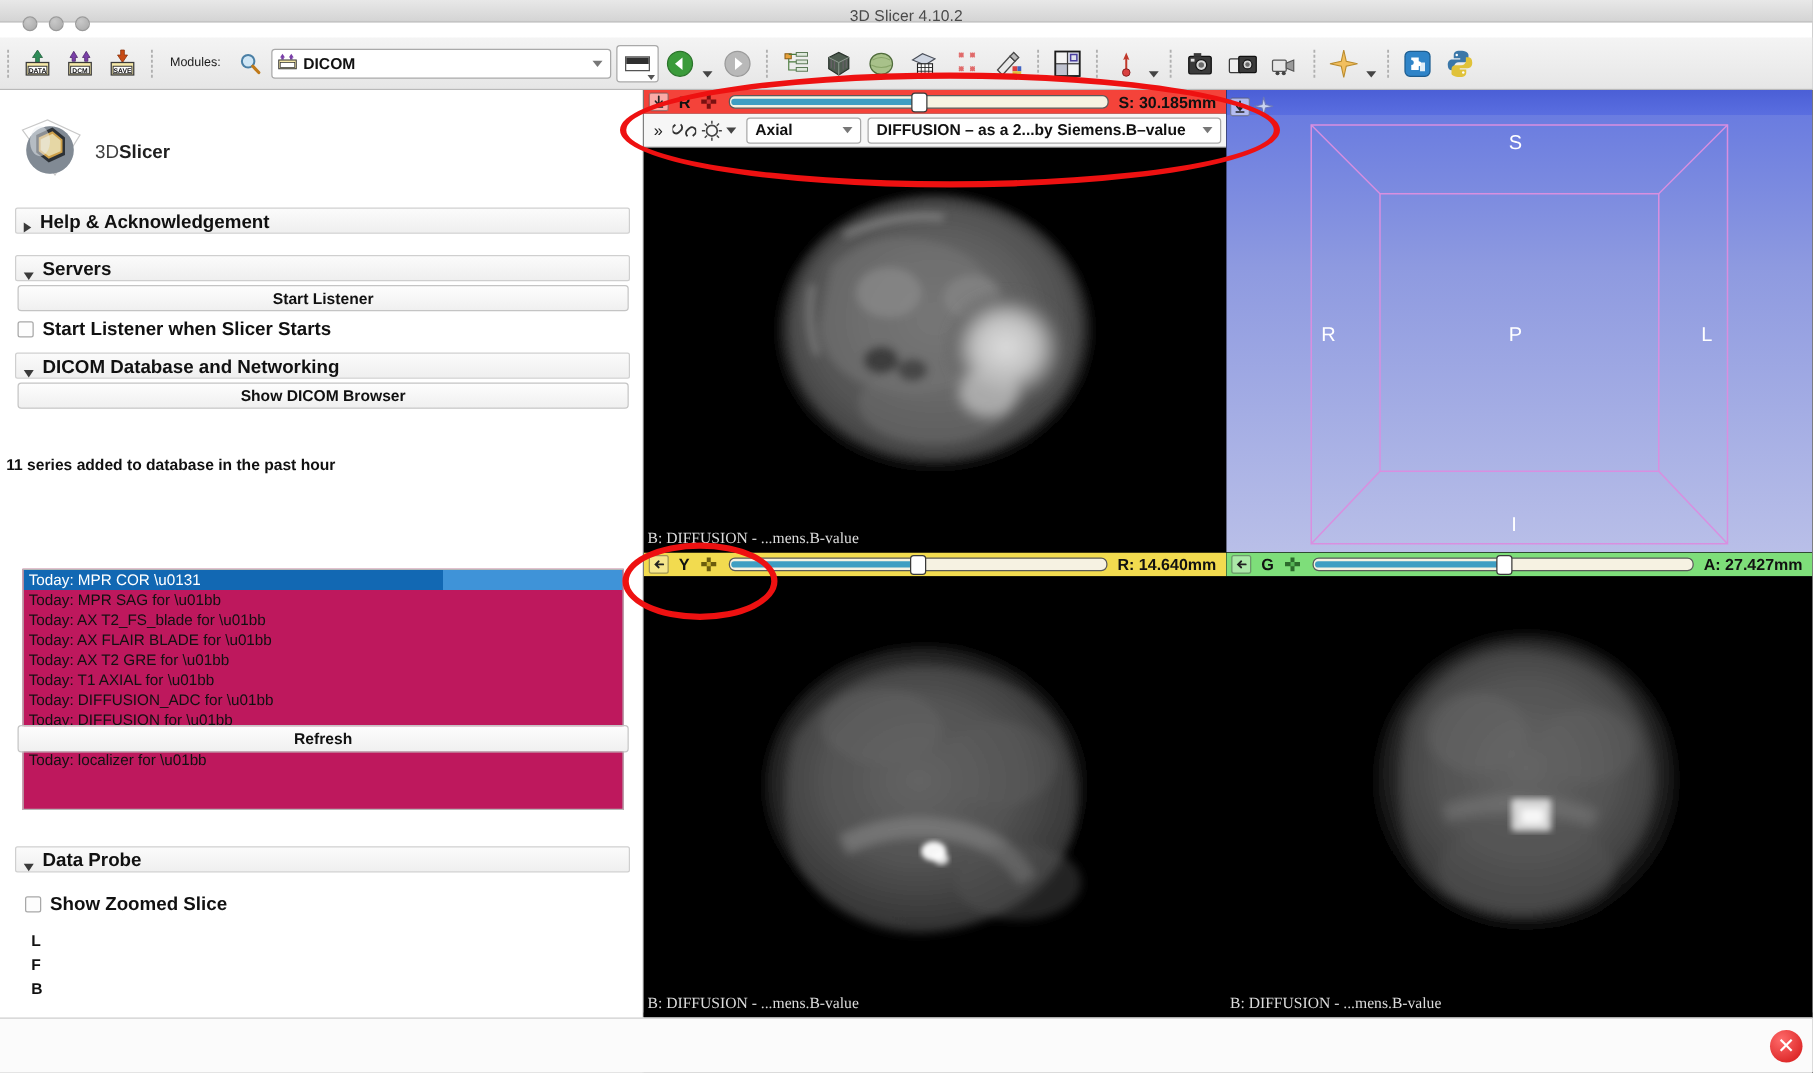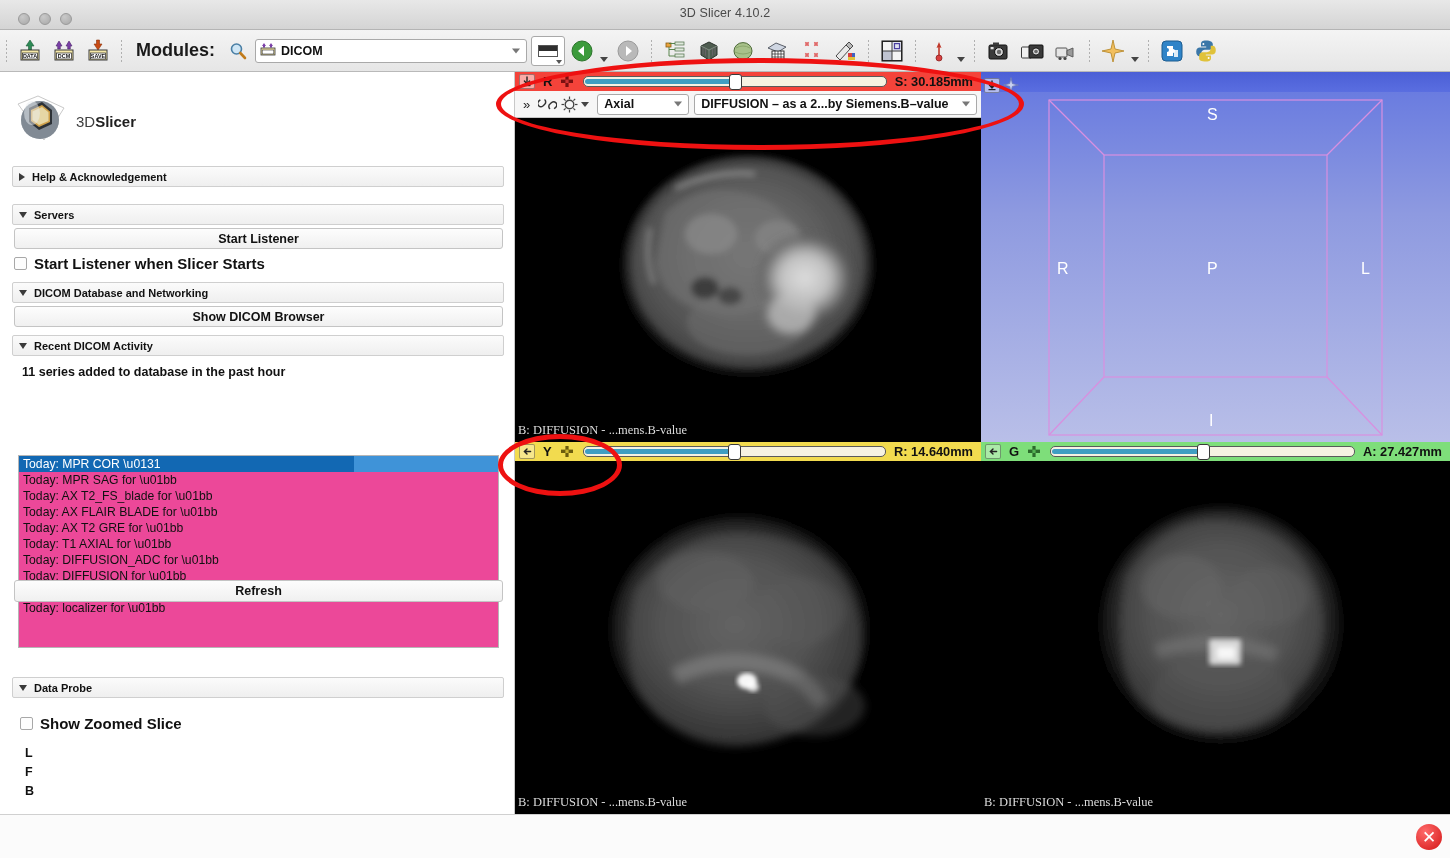--- a/index.html
+++ b/index.html
@@ -13,21 +13,21 @@
   }
   #app {
     position: relative;
     width: 1450px; height: 858px;
     background: #ffffff;
   }
 
   
   .titlebar {
     position: absolute; left: 0; top: 0;
-    width: 1450px; height: 30px;
+    width: 1450px; height: 18px;
     background: linear-gradient(to bottom, #e8e8e8 0%, #d4d4d4 100%);
     border-bottom: 1px solid #b4b4b4;
   }
   .title-text {
     position: absolute; left: 0; top: 6px; width: 1450px;
     text-align: center;
     font-size: 12.5px; color: #4a4a4a;
     letter-spacing: 0.1px;
   }
   .win-dots { position: absolute; left: 18px; top: 13px; display: flex; gap: 9px; }
@@ -51,22 +51,22 @@
     background-size: 3px 4px;
     flex: 0 0 auto;
   }
   .tb-icon {
     width: 30px; height: 30px; margin: 0 2px;
     display: flex; align-items: center; justify-content: center;
     flex: 0 0 auto; cursor: pointer;
   }
   .tb-icon svg { display: block; }
   .tb-label {
-    font-size: 18px; color: #1a1a1a; margin: 0 6px 0 8px;
-    font-weight: 700; flex: 0 0 auto;
+    font-size: 10px; color: #1a1a1a; margin: 0 6px 0 8px;
+    font-weight: 400; flex: 0 0 auto;
   }
   .module-combo {
     width: 272px; height: 24px;
     background: #ffffff;
     border: 1px solid #a9a9a9; border-radius: 3px;
     display: flex; align-items: center; padding: 0 4px;
     font-size: 12.5px; color: #111; position: relative; flex:0 0 auto;
     cursor: pointer;
   }
   .module-combo .mc-text { margin-left: 5px; font-weight: 600; }
@@ -105,22 +105,22 @@
     overflow: hidden;
   }
   .logo-row { position: absolute; left: 12px; top: 20px; display:flex; align-items:center; }
   .logo-text { font-size: 15px; color: #3f3f3f; margin-left: 6px; }
   .logo-text b { color:#1f1f1f; }
 
   .section-hdr {
     position: absolute; left: 12px; width: 492px; height: 21px;
     background: linear-gradient(to bottom,#fbfbfb,#efefef);
     border: 1px solid #cfcfcf; border-radius: 2px;
-    display: flex; align-items: center; padding-left: 6px;
-    font-size: 11px; color: #111; font-weight: 600;
+    display: flex; align-items: flex-end; padding-left: 6px;
+    font-size: 15px; color: #111; font-weight: 600;
     cursor: pointer;
   }
   .tri {
     width: 0; height: 0; margin-right: 7px;
   }
   .tri.closed { border-top: 4.5px solid transparent; border-bottom: 4.5px solid transparent; border-left: 6px solid #3a3a3a; }
   .tri.open { border-left: 4.5px solid transparent; border-right: 4.5px solid transparent; border-top: 6px solid #3a3a3a; }
 
   .panel-btn {
     position: absolute; left: 14px; width: 489px; height: 21px;
@@ -132,26 +132,26 @@
   .chk-row {
     position: absolute; display:flex; align-items:center; cursor:pointer;
   }
   .chkbox {
     width: 13px; height: 13px; border: 1px solid #a8a8a8;
     background:#fdfdfd; border-radius: 2px; margin-right: 7px;
   }
   .chk-label { font-size: 15px; color:#111; font-weight:600; }
 
   .note-text {
-    position: absolute; left: 22px; font-size: 12.5px; color:#111; font-weight: 600;
+    position: absolute; left: 5px; font-size: 12.5px; color:#111; font-weight: 600;
   }
   .series-list {
     position: absolute; left: 18px; top: 383px;
     width: 481px; height: 193px;
-    background: #ec4899; border: 1px solid #b6b6b6;
+    background: #be185d; border: 1px solid #b6b6b6;
     overflow: hidden;
   }
   .series-item {
     height: 16px; line-height: 16px; padding-left: 4px;
     font-size: 12.2px; color:#111; white-space: nowrap;
     cursor: pointer;
   }
   .series-item.sel {
     background: linear-gradient(to right,#1268b3 0%, #1268b3 70%, #3f93d8 70%, #3f93d8 100%);
     color: #ffffff;
@@ -508,24 +508,20 @@
       <span class="chk-label">Start Listener when Slicer Starts</span>
     </div>
 
     <div class="section-hdr" style="top:210px;">
       <span class="tri open"></span>
       <span>DICOM Database and Networking</span>
     </div>
 
     <div class="panel-btn" style="top:234px;">Show DICOM Browser</div>
 
-    <div class="section-hdr" style="top:263px;">
-      <span class="tri open"></span>
-      <span>Recent DICOM Activity</span>
-    </div>
 
     <div class="note-text" style="top:293px;">11 series added to database in the past hour</div>
 
     <div class="series-list" id="series-list">
         <div class="series-item sel">Today: MPR COR \u0131</div>
         <div class="series-item">Today: MPR SAG for \u01bb</div>
         <div class="series-item">Today: AX T2_FS_blade for \u01bb</div>
         <div class="series-item">Today: AX FLAIR BLADE for \u01bb</div>
         <div class="series-item">Today: AX T2 GRE for \u01bb</div>
         <div class="series-item">Today: T1 AXIAL for \u01bb</div>

